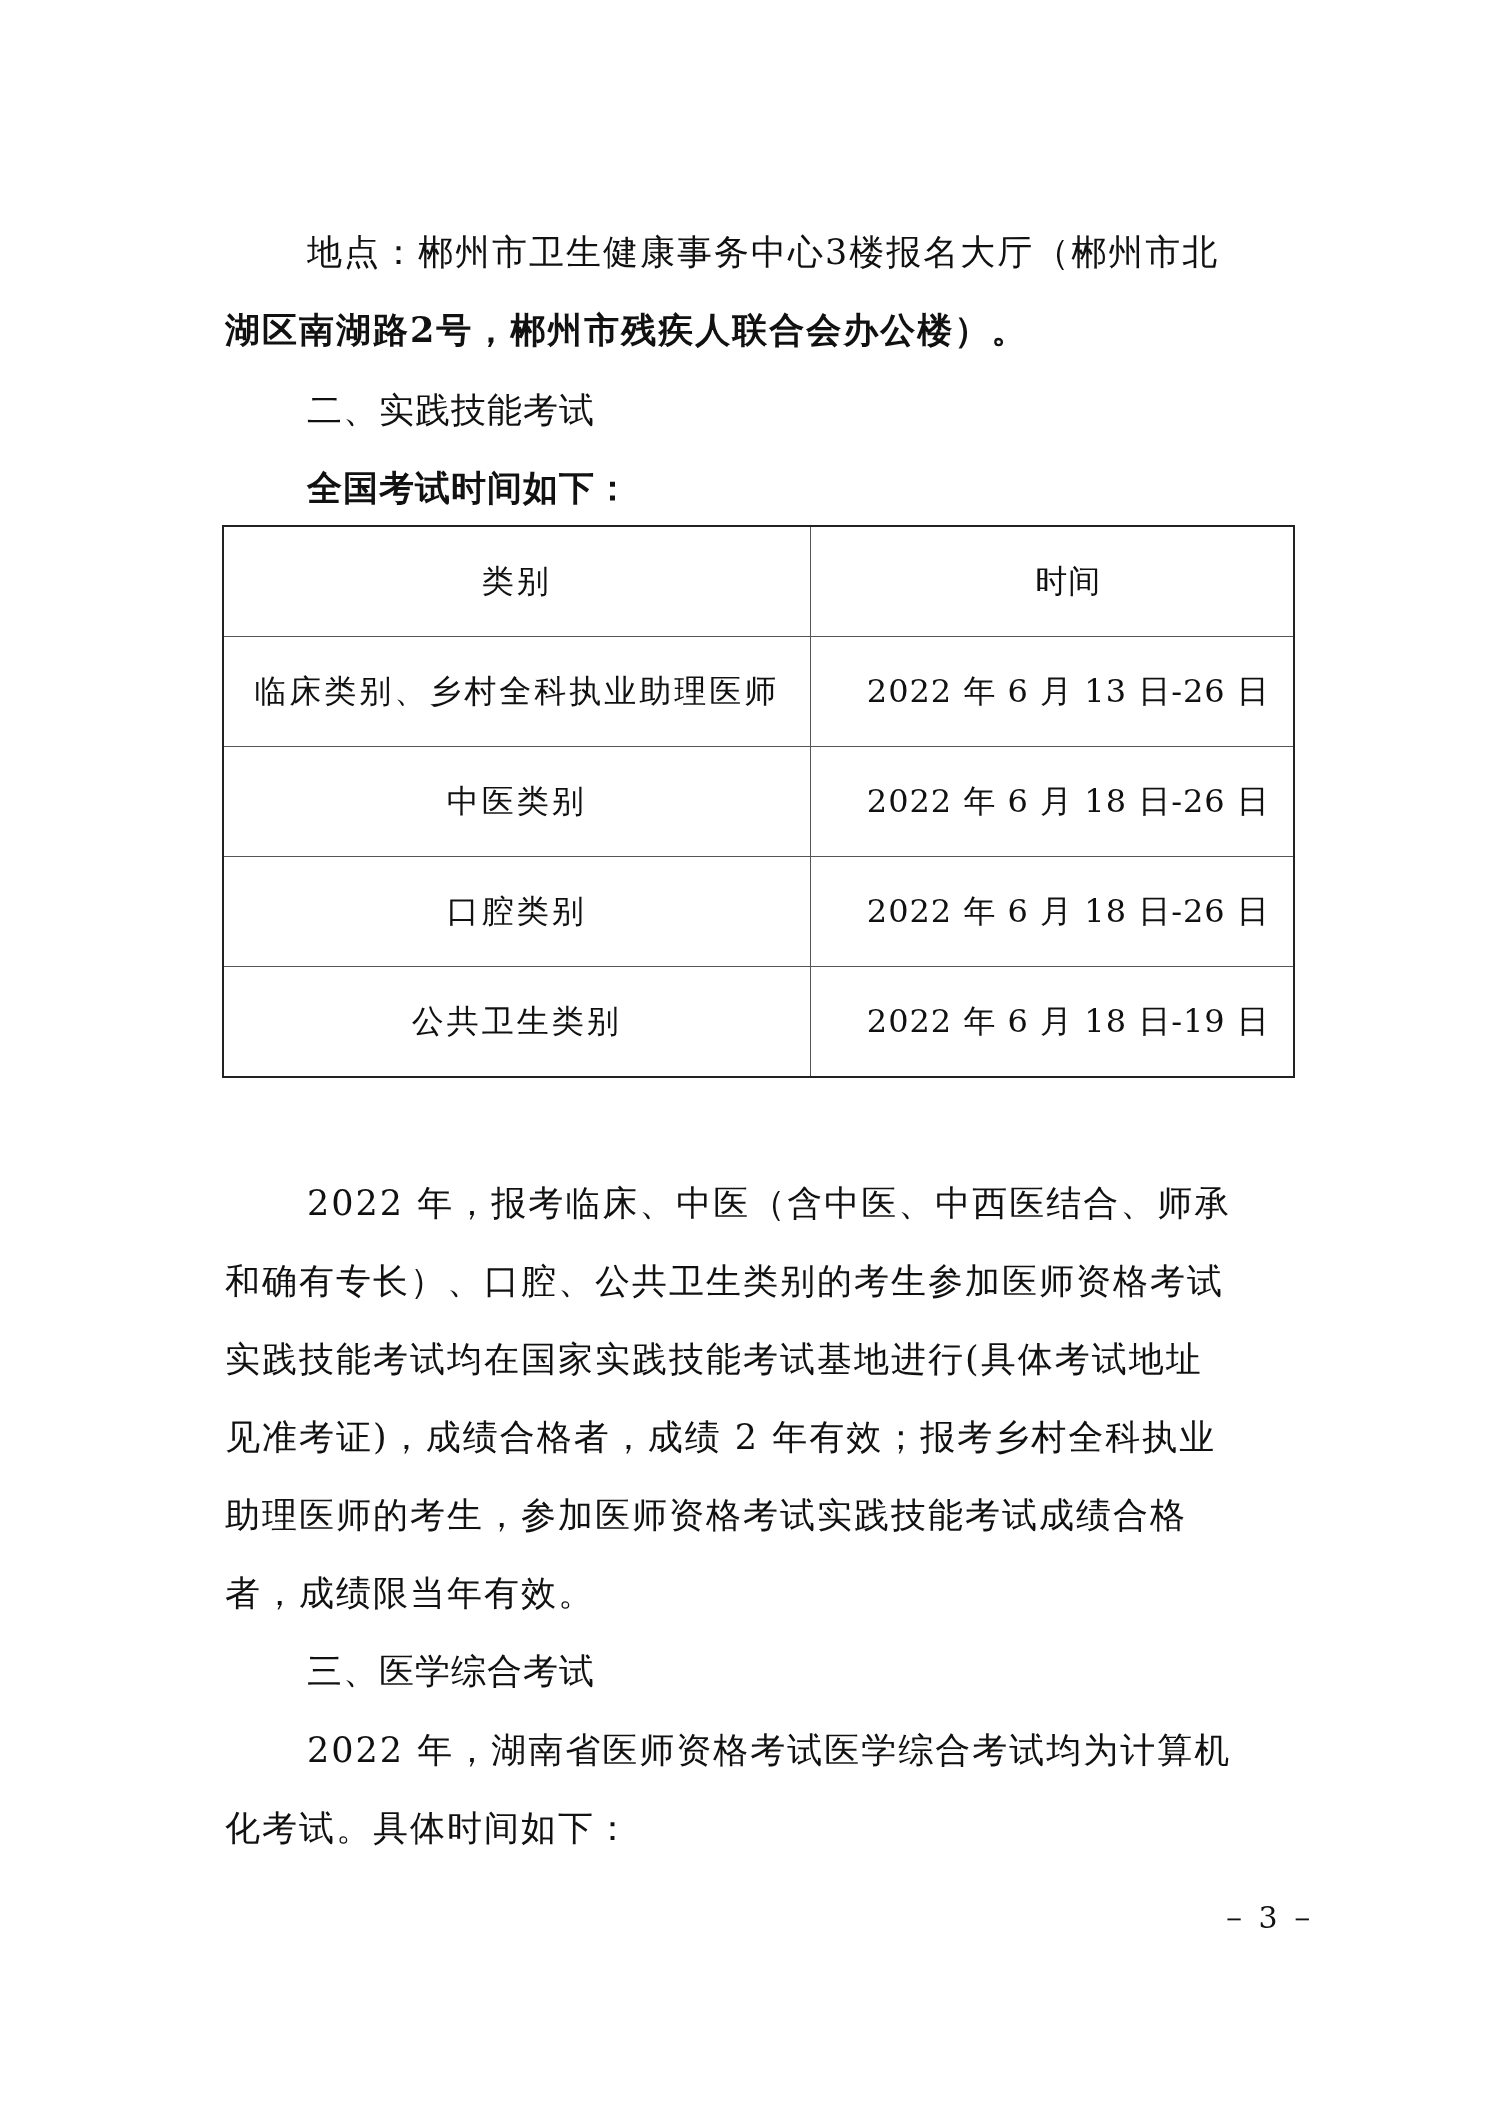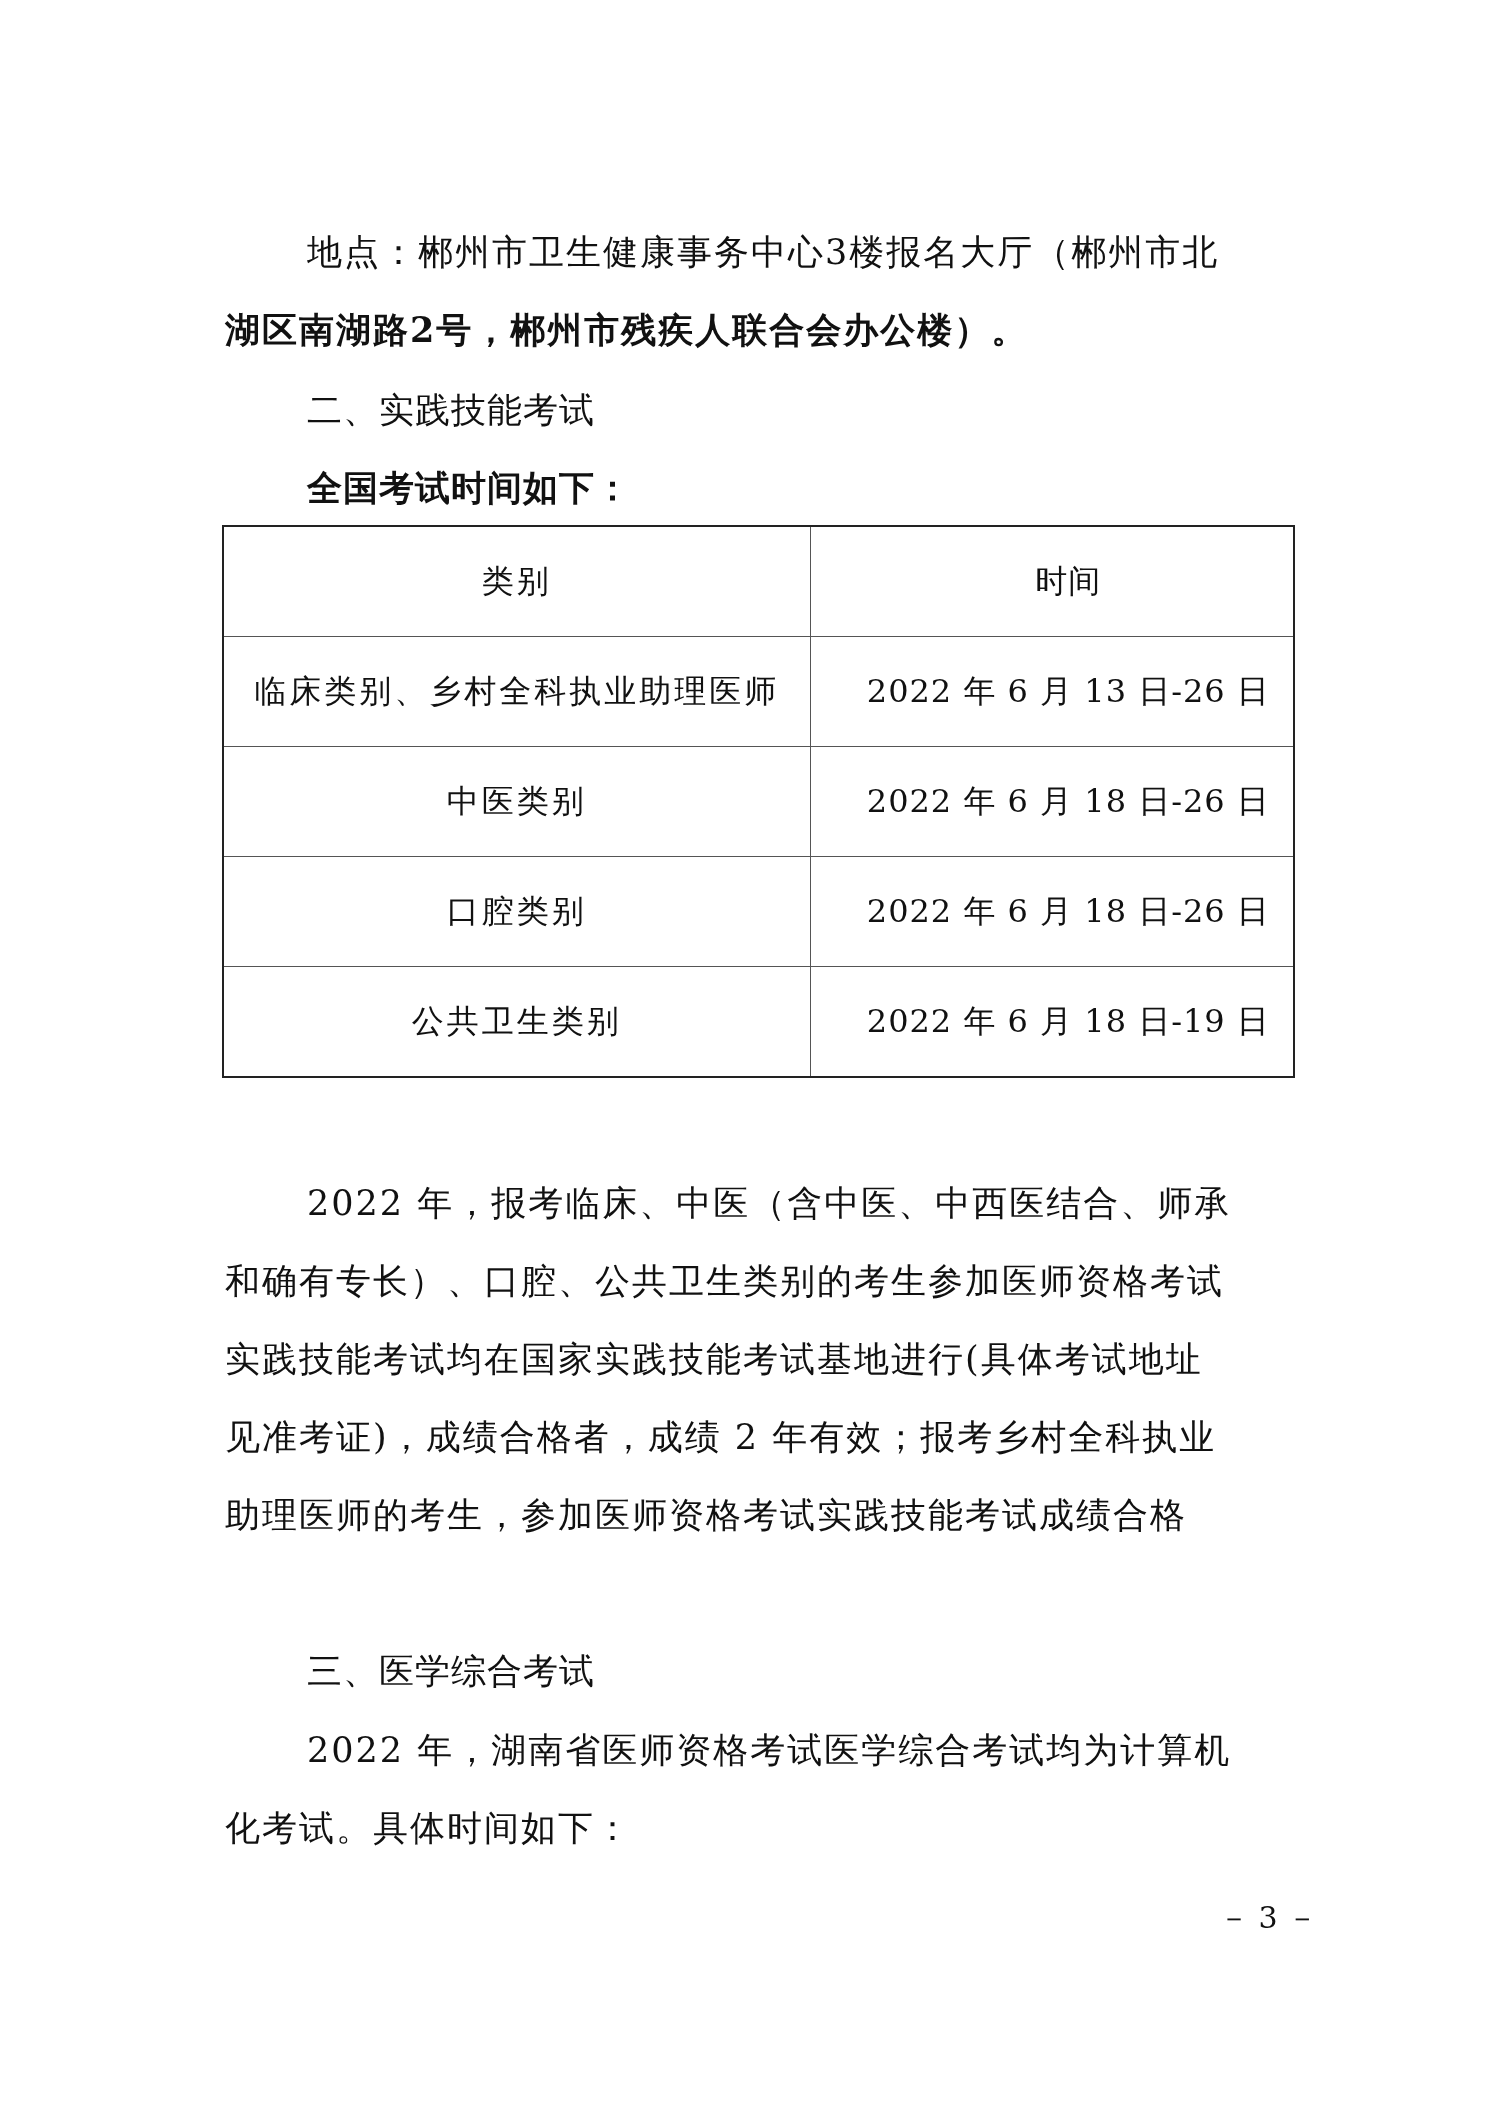--- a/index.html
+++ b/index.html
@@ -113,20 +113,21 @@
       </tr>
     </tbody>
   </table>
 
 
   <div class="line indent" style="top:1183px;">2022 年，报考临床、中医（含中医、中西医结合、师承</div>
   <div class="line" style="top:1339px;">实践技能考试均在国家实践技能考试基地进行(具体考试地址</div>
   <div class="line" style="top:1261px;">和确有专长）、口腔、公共卫生类别的考生参加医师资格考试</div>
   <div class="line" style="top:1417px;">见准考证)，成绩合格者，成绩 2 年有效；报考乡村全科执业</div>
   <div class="line" style="top:1495px;">助理医师的考生，参加医师资格考试实践技能考试成绩合格</div>
+  <div class="line" style="top:1573px;">者，成绩限当年有效。</div>
 
   <div class="line indent heading" style="top:1651px;">三、医学综合考试</div>
 
   <div class="line indent" style="top:1730px;">2022 年，湖南省医师资格考试医学综合考试均为计算机</div>
   <div class="line" style="top:1808px;">化考试。具体时间如下：</div>
 
   <div class="page-number">－ 3 －</div>
 </div>
 
 </body></html>

